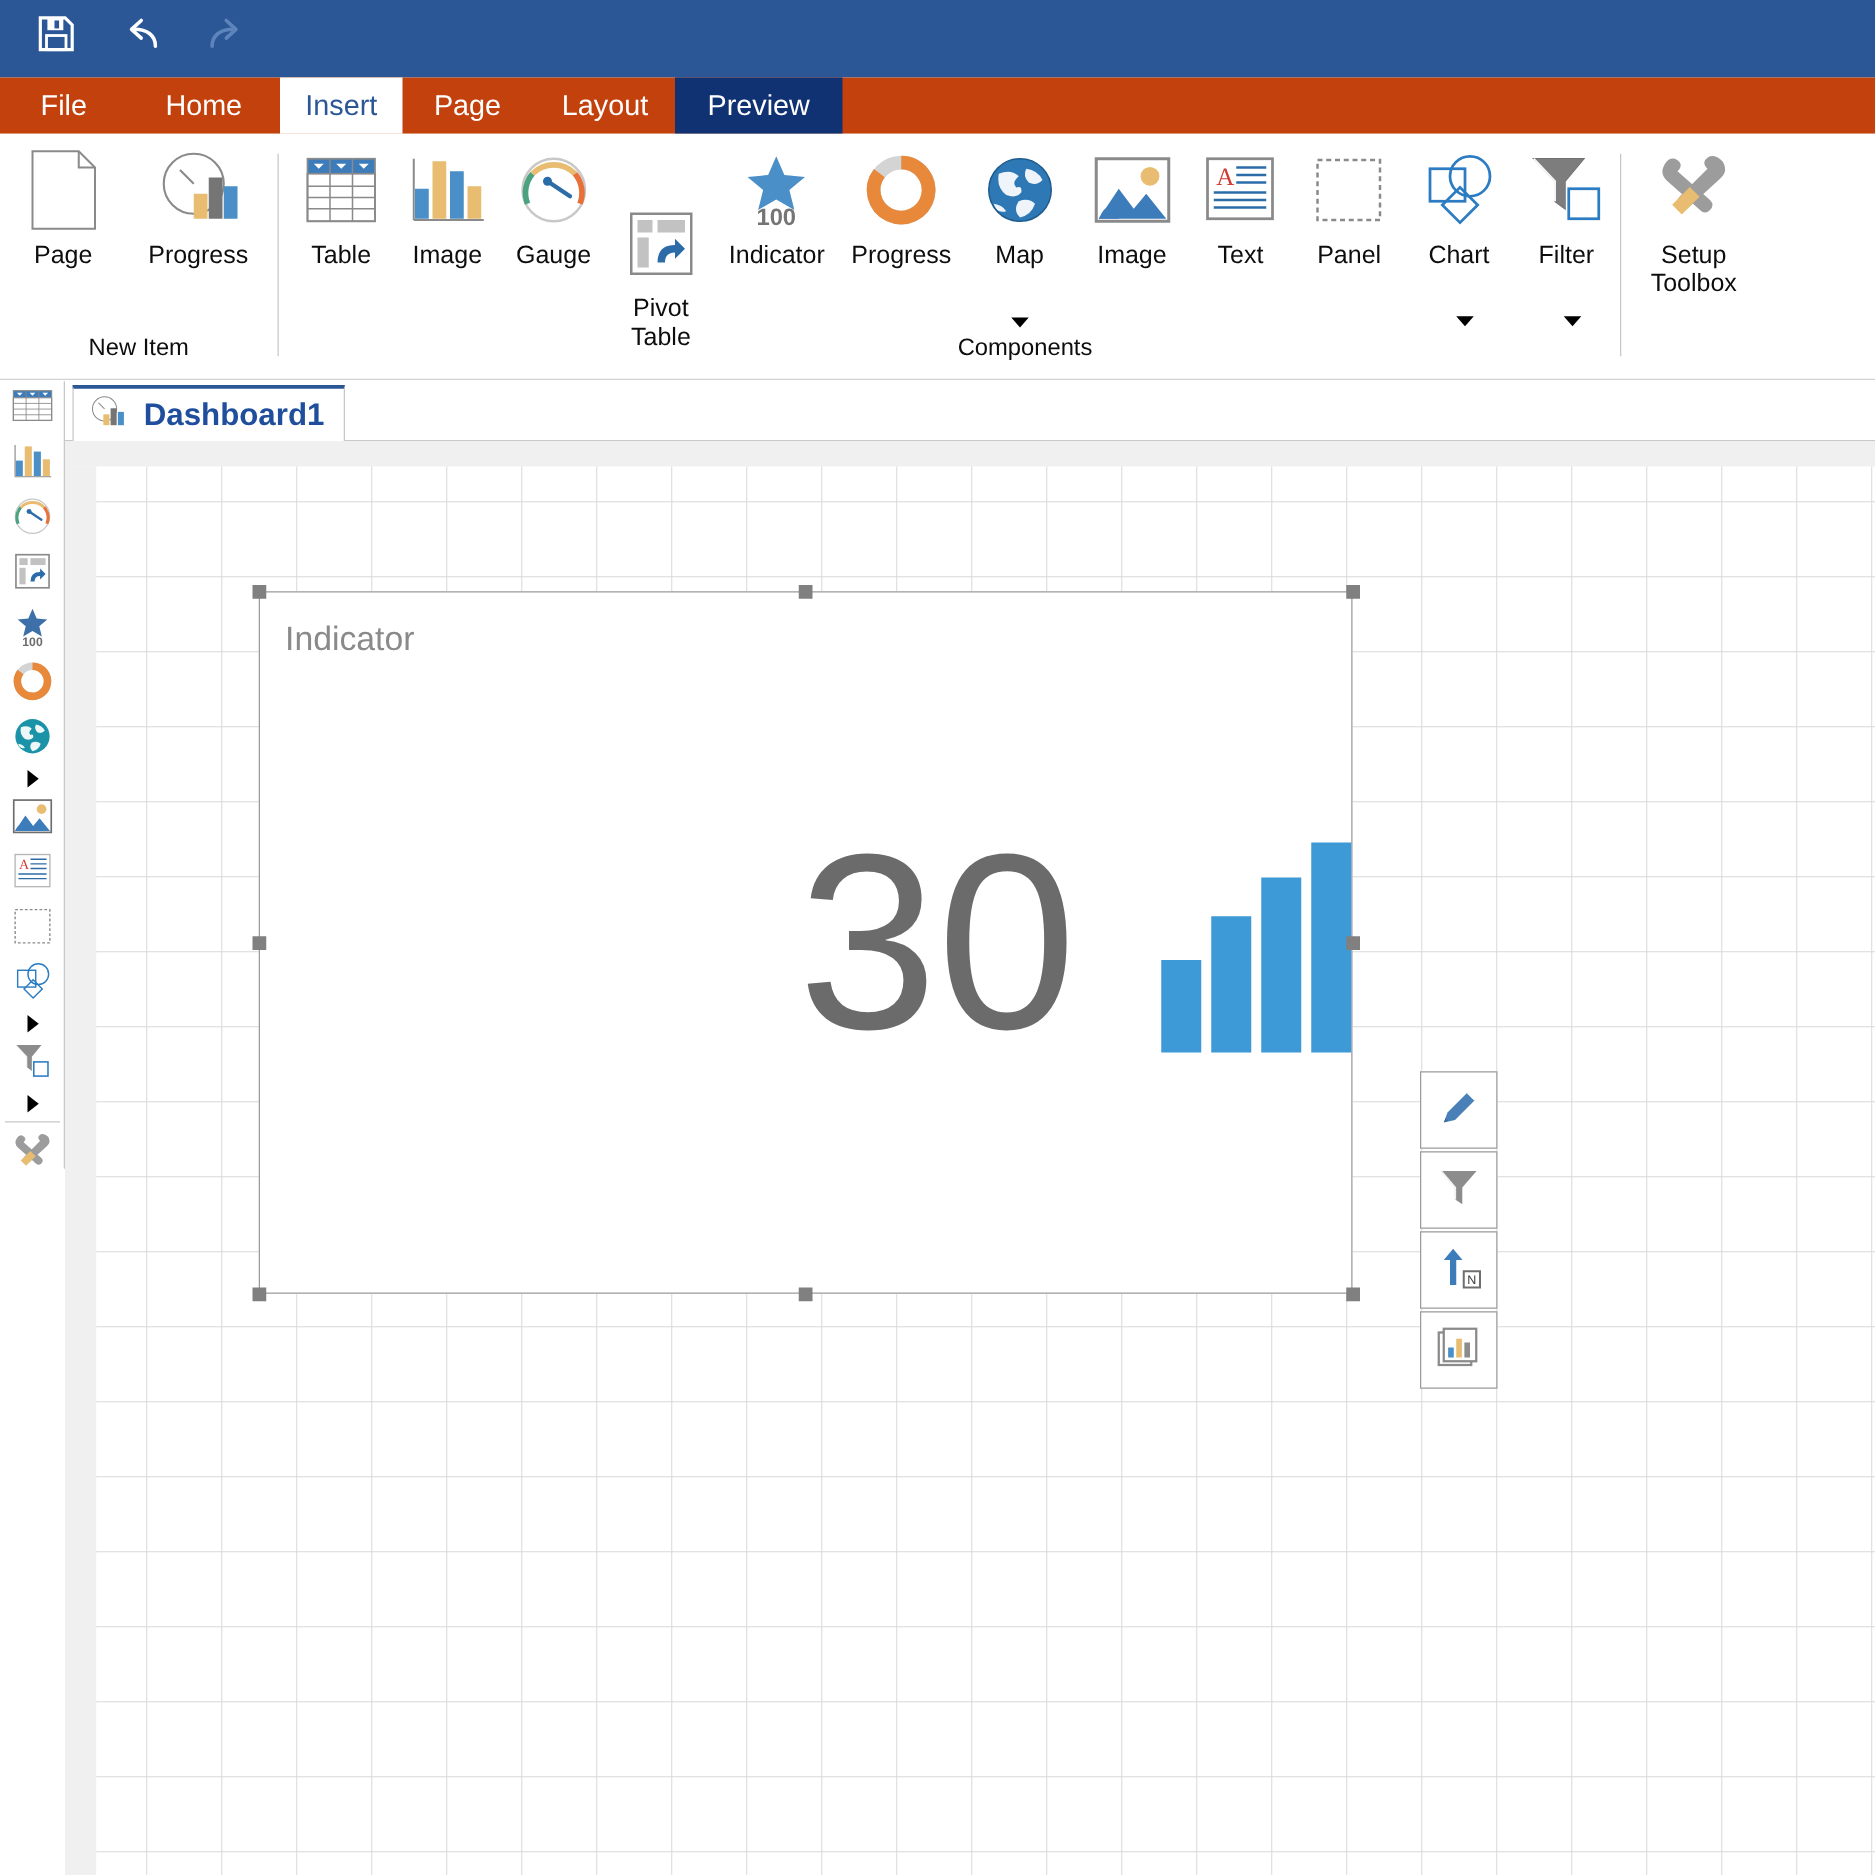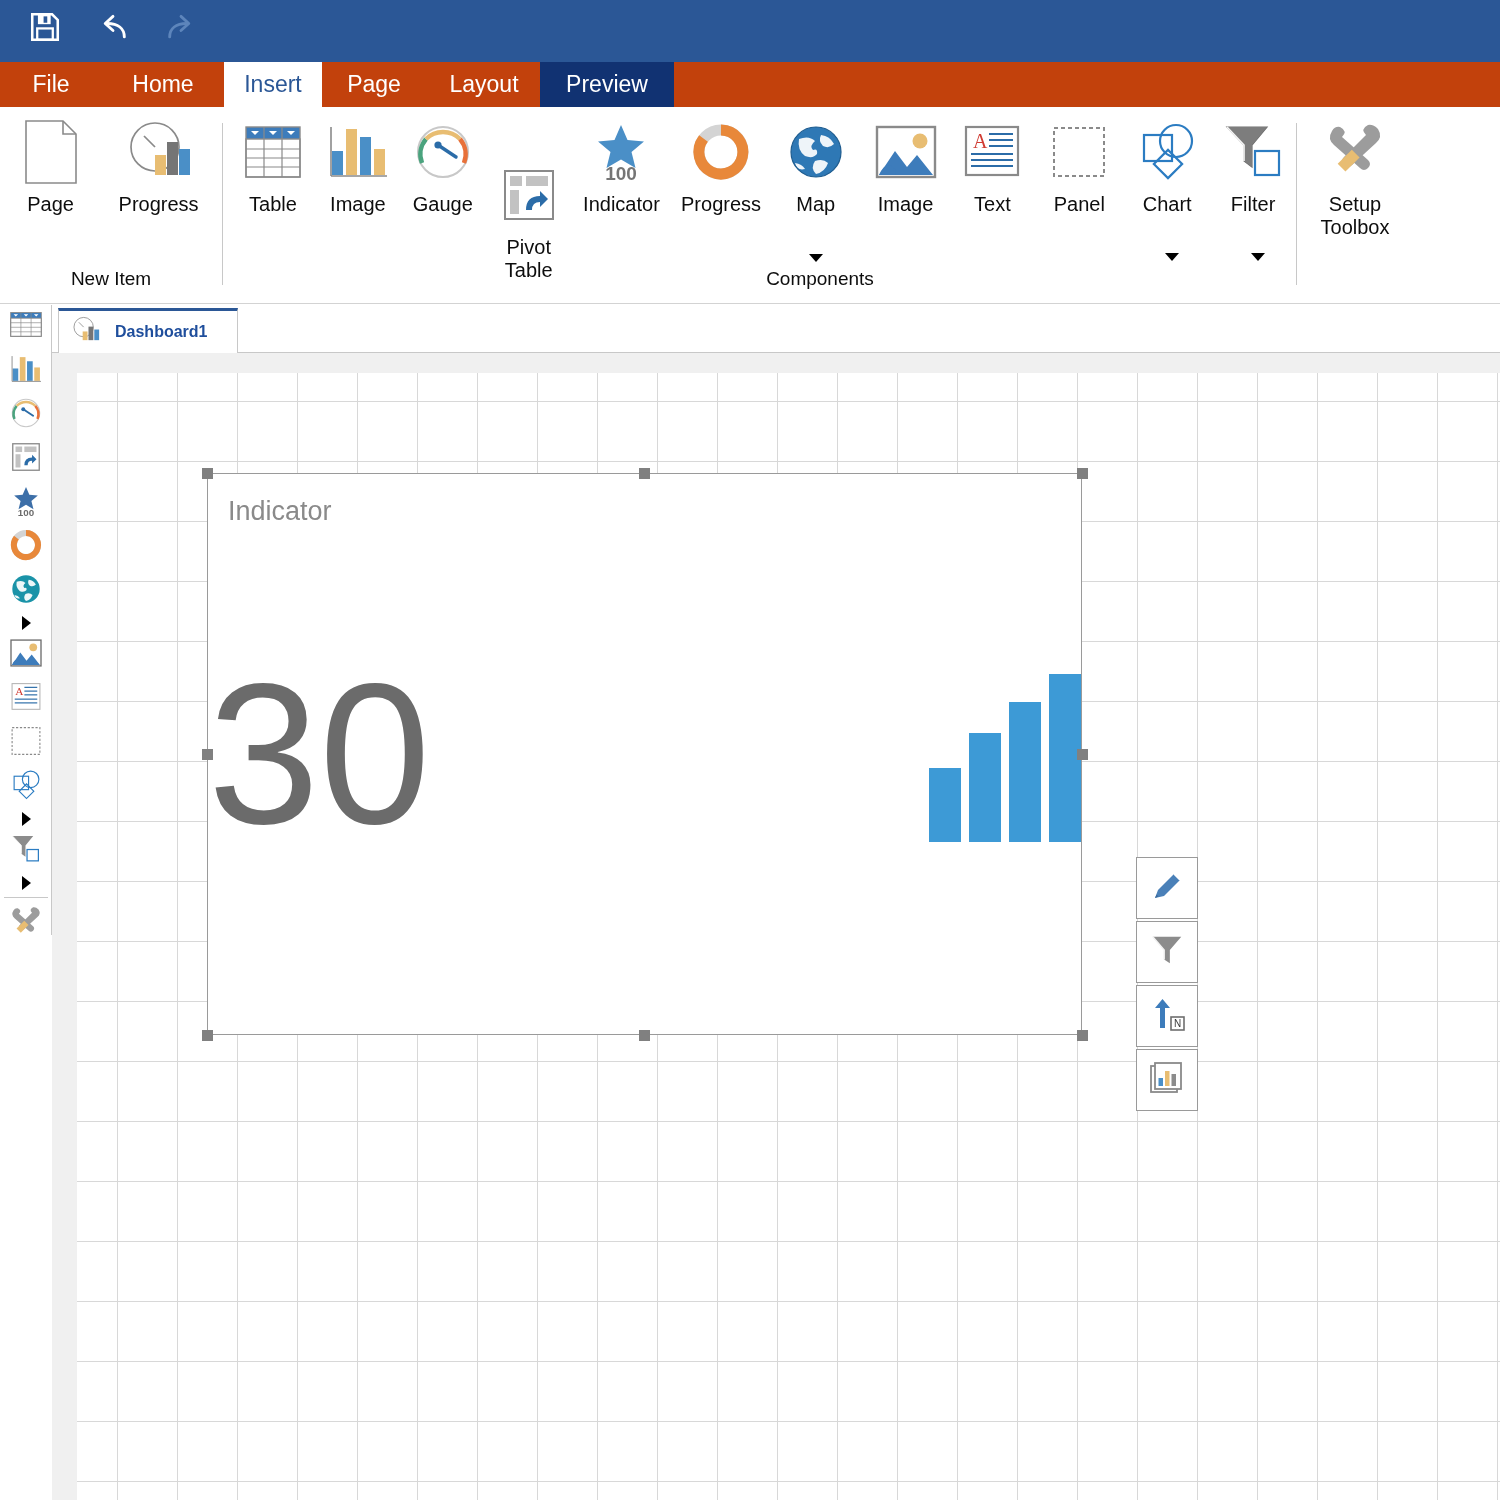--- a/index.html
+++ b/index.html
@@ -89,21 +89,21 @@
     background: #ffffff; border-bottom: 1px solid #c8c8c8;
   }
   .doctab {
     position: absolute; left: 6px; top: 3px; height: 45px; min-width: 180px;
     background: #ffffff;
     border: 1px solid #c8c8c8; border-bottom: none;
     border-top: 3px solid #2b5796;
     display: flex; align-items: center; gap: 10px; padding: 0 16px 0 12px;
     cursor: default;
   }
-  .doctab-label { color: #1f4e9c; font-size: 16px; font-weight: bold; }
+  .doctab-label { color: #1f4e9c; font-size: 25px; font-weight: bold; }
 
   .doctab-strip {
     position: absolute; left: 52px; top: 353px; width: 1448px; height: 20px;
     background: #f0f0f0;
   }
 
   
   .canvas-area {
     position: absolute; left: 52px; top: 373px; width: 1448px; height: 1127px;
     background: #f0f0f0; overflow: hidden;
@@ -125,21 +125,21 @@
   .widget {
     position: absolute; left: 130px; top: 100px; width: 875px; height: 562px;
     background: #ffffff; border: 1px solid #9a9a9a;
   }
   .widget-title {
     position: absolute; left: 20px; top: 22px;
     font-size: 27px; color: #8a8a8a;
   }
   .ind-body {
     position: absolute; left: 0; top: 140px; width: 100%; height: 280px;
-    display: flex; align-items: center; justify-content: space-between; gap: 68px;
+    display: flex; align-items: center; justify-content: flex-end; gap: 68px;
   }
   .ind-value {
     font-size: 200px; color: #6b6b6b; font-weight: 300; line-height: 1;
     font-family: "Liberation Sans", sans-serif;
   }
   .spark { display: flex; align-items: flex-end; gap: 8px; height: 175px; }
   .spark-bar { width: 32px; background: #3d9ad6; }
 
   .handle {
     position: absolute; width: 11px; height: 11px; background: #808080;

